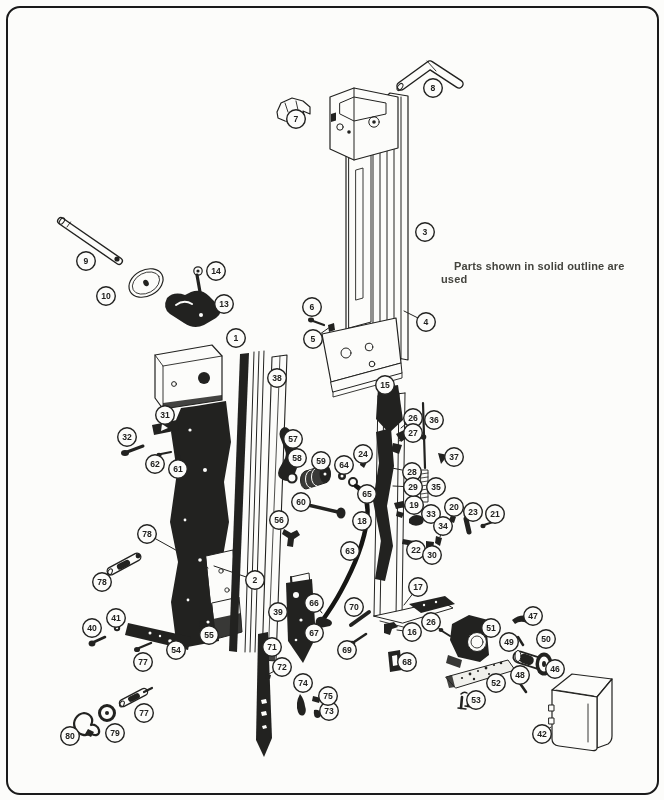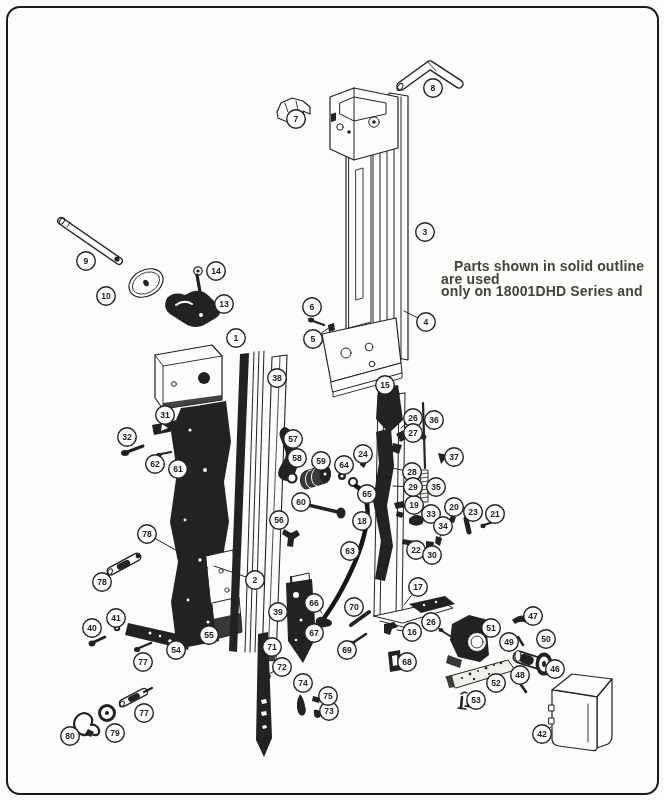--- a/index.html
+++ b/index.html
@@ -8,21 +8,21 @@
     --border:#1a1a1a;
     --note:#44443e;
   }
   html,body{margin:0;padding:0;background:#fff;}
   .page{position:relative;width:664px;height:800px;background:var(--paper);overflow:hidden;
         font-family:"Liberation Sans", sans-serif;}
   .frame{position:absolute;left:6px;top:6px;width:649px;height:785px;border:2.5px solid var(--border);
          border-radius:14px;pointer-events:none;}
   svg.art{position:absolute;left:0;top:0;}
   .note{position:absolute;left:441px;top:260px;width:210px;color:var(--note);
-        font-size:14px;font-weight:700;line-height:12.6px;letter-spacing:.15px;}
+        font-size:11px;font-weight:700;line-height:12.6px;letter-spacing:.15px;}
   .note .l1{text-indent:13px;}
   .co circle{fill:var(--paper);stroke:var(--ink);stroke-width:1.4;}
   .co text{font:700 8.6px "Liberation Sans", sans-serif;fill:var(--ink);text-anchor:middle;}
   .co line{stroke:var(--ink);stroke-width:1;}
 </style>
 </head>
 <body>
 
 <div class="page">
   <svg class="art" width="664" height="800" viewBox="0 0 664 800" stroke-linecap="round" stroke-linejoin="round">
@@ -705,17 +705,16 @@
         </g>
         <g class="co">
           <circle cx="70" cy="736" r="9.3"></circle>
           <text x="70" y="739.1">80</text>
         </g>
       </g>
   </svg>
 
   <div class="note">
     <div class="l1">Parts shown in solid outline are used</div>
-    <div class="l2">only on 18001DHD Series and</div>
   </div>
 
   <div class="frame"></div>
 </div>
 
 </body></html>

